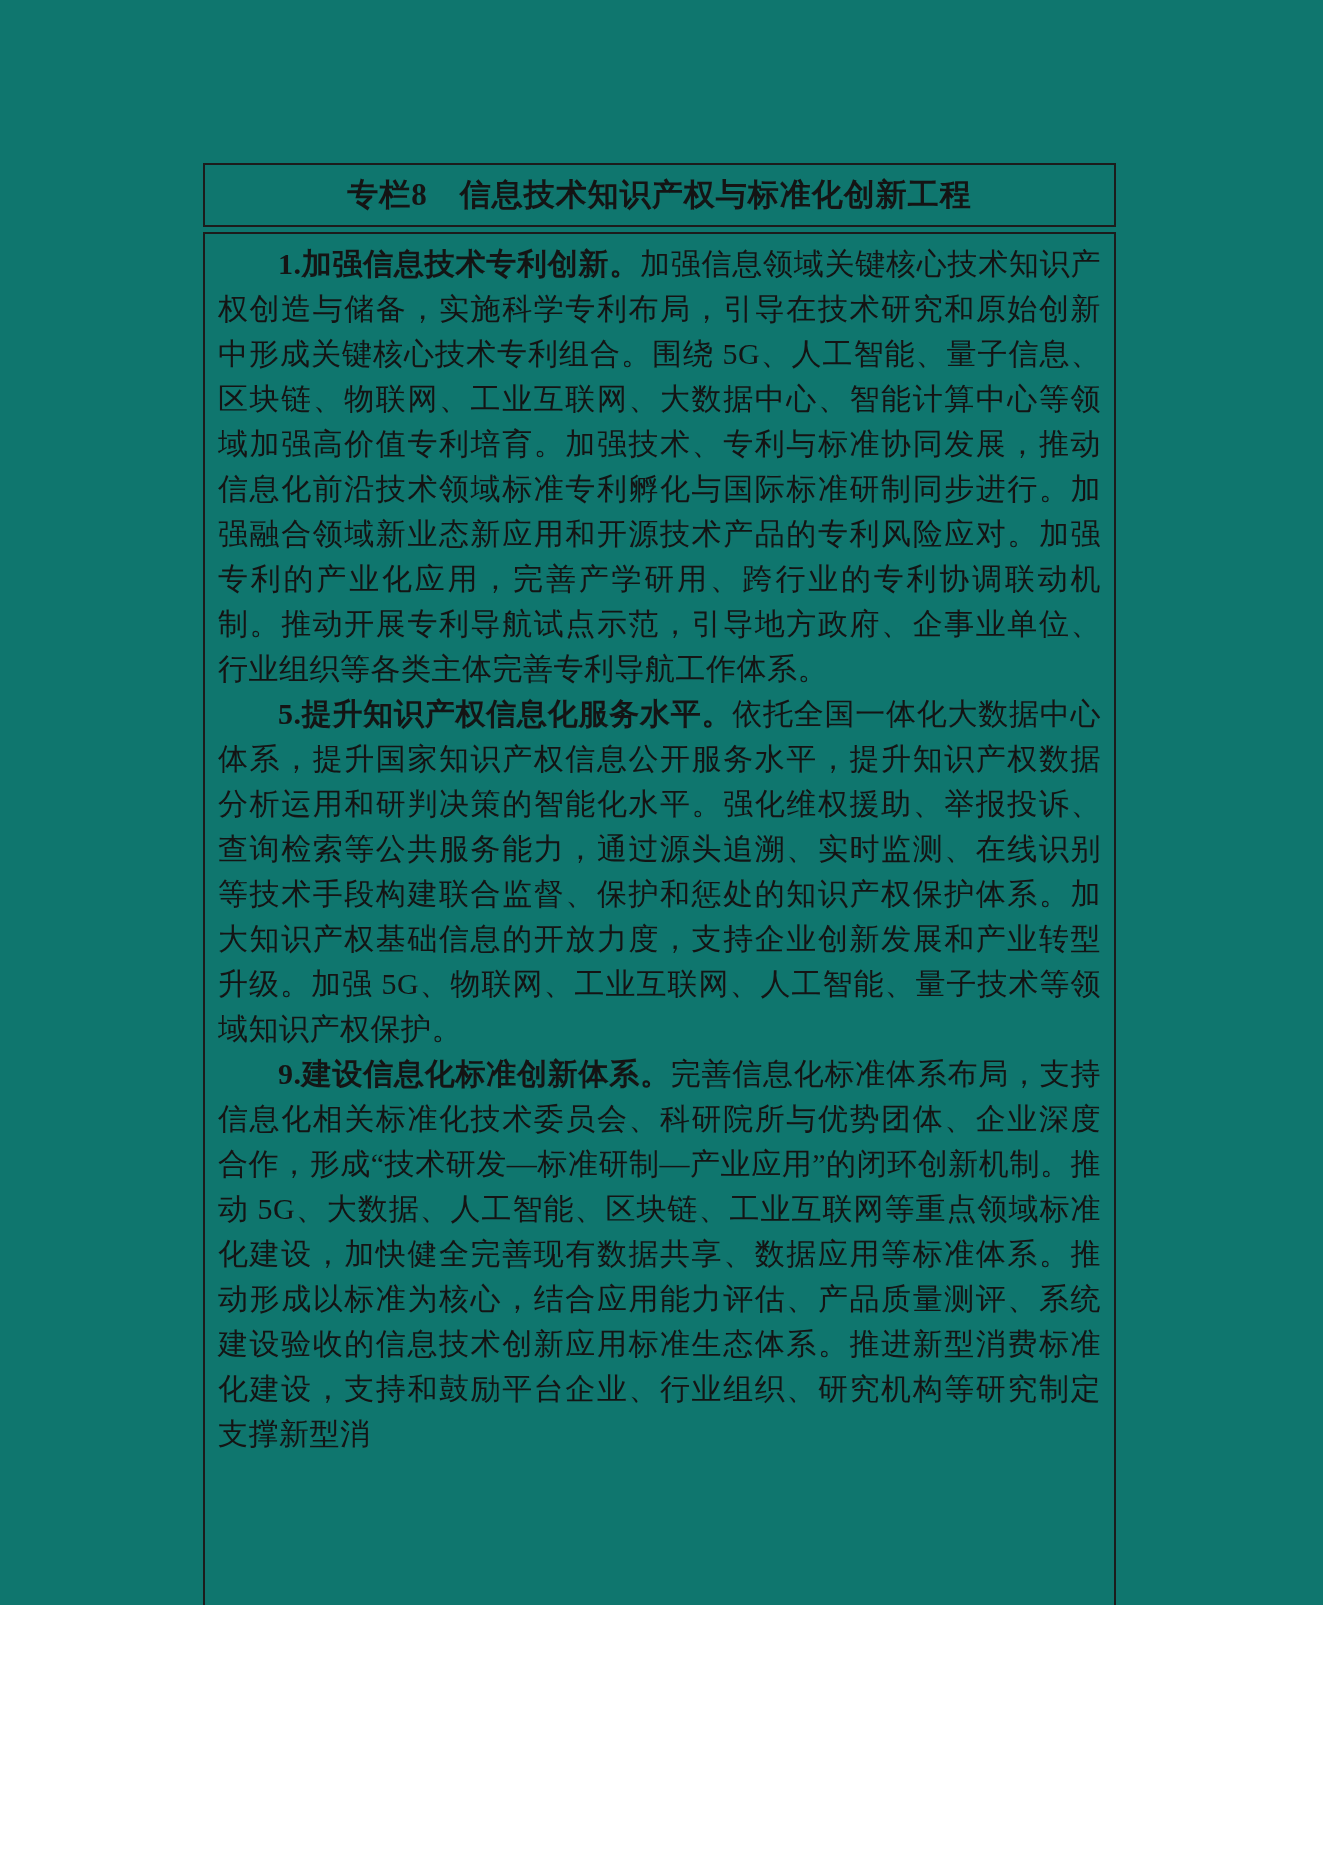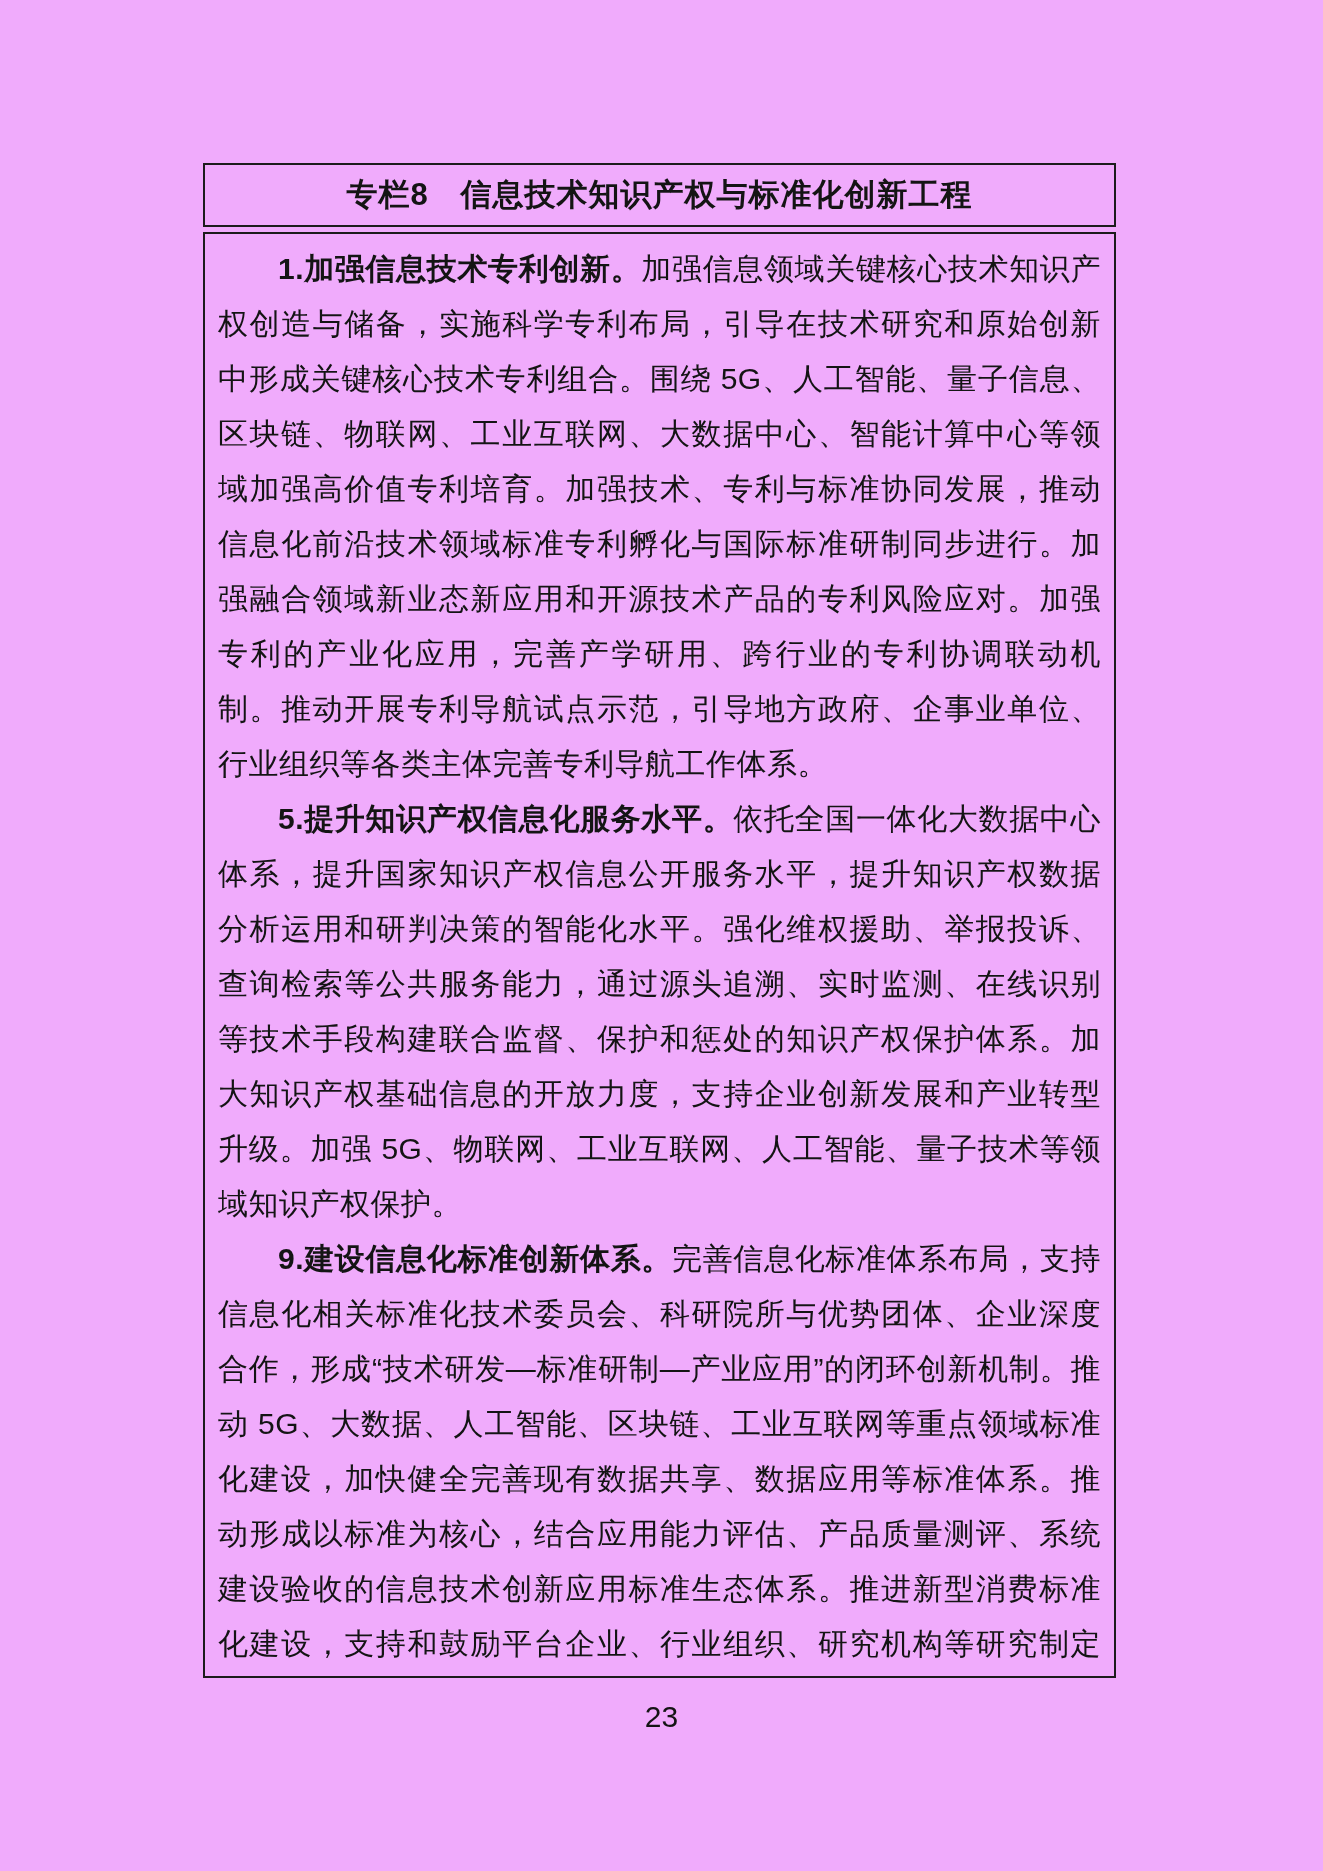--- a/index.html
+++ b/index.html
@@ -3,23 +3,23 @@
 <meta charset="utf-8">
 <style>
   html, body {
     margin: 0;
     padding: 0;
     background: #ffffff;
   }
   .page {
     position: relative;
     width: 1323px;
-    height: 1871px;
-    background: #f0abfc;
-    font-family: Liberation Sans, sans-serif;
+    height: 1605px;
+    background: #0f766e;
+    font-family: Liberation Serif, serif;
     color: #141414;
     overflow: hidden;
   }
   .column-box {
     position: absolute;
     left: 203px;
     top: 163px;
     width: 913px;
   }
   .column-title-row {
@@ -35,21 +35,21 @@
     letter-spacing: 1px;
     white-space: pre;
   }
   .column-body {
     box-sizing: border-box;
     border: 2px solid #1c1c1c;
     height: 1446px;
     padding: 7px 13px 0 13px;
     overflow: hidden;
     font-size: 30px;
-    line-height: 55px;
+    line-height: 45px;
     text-align: justify;
     letter-spacing: 0.5px;
   }
   .column-body p {
     margin: 0;
     padding: 0;
     text-indent: 2em;
   }
   .lead {
     font-weight: 700;

